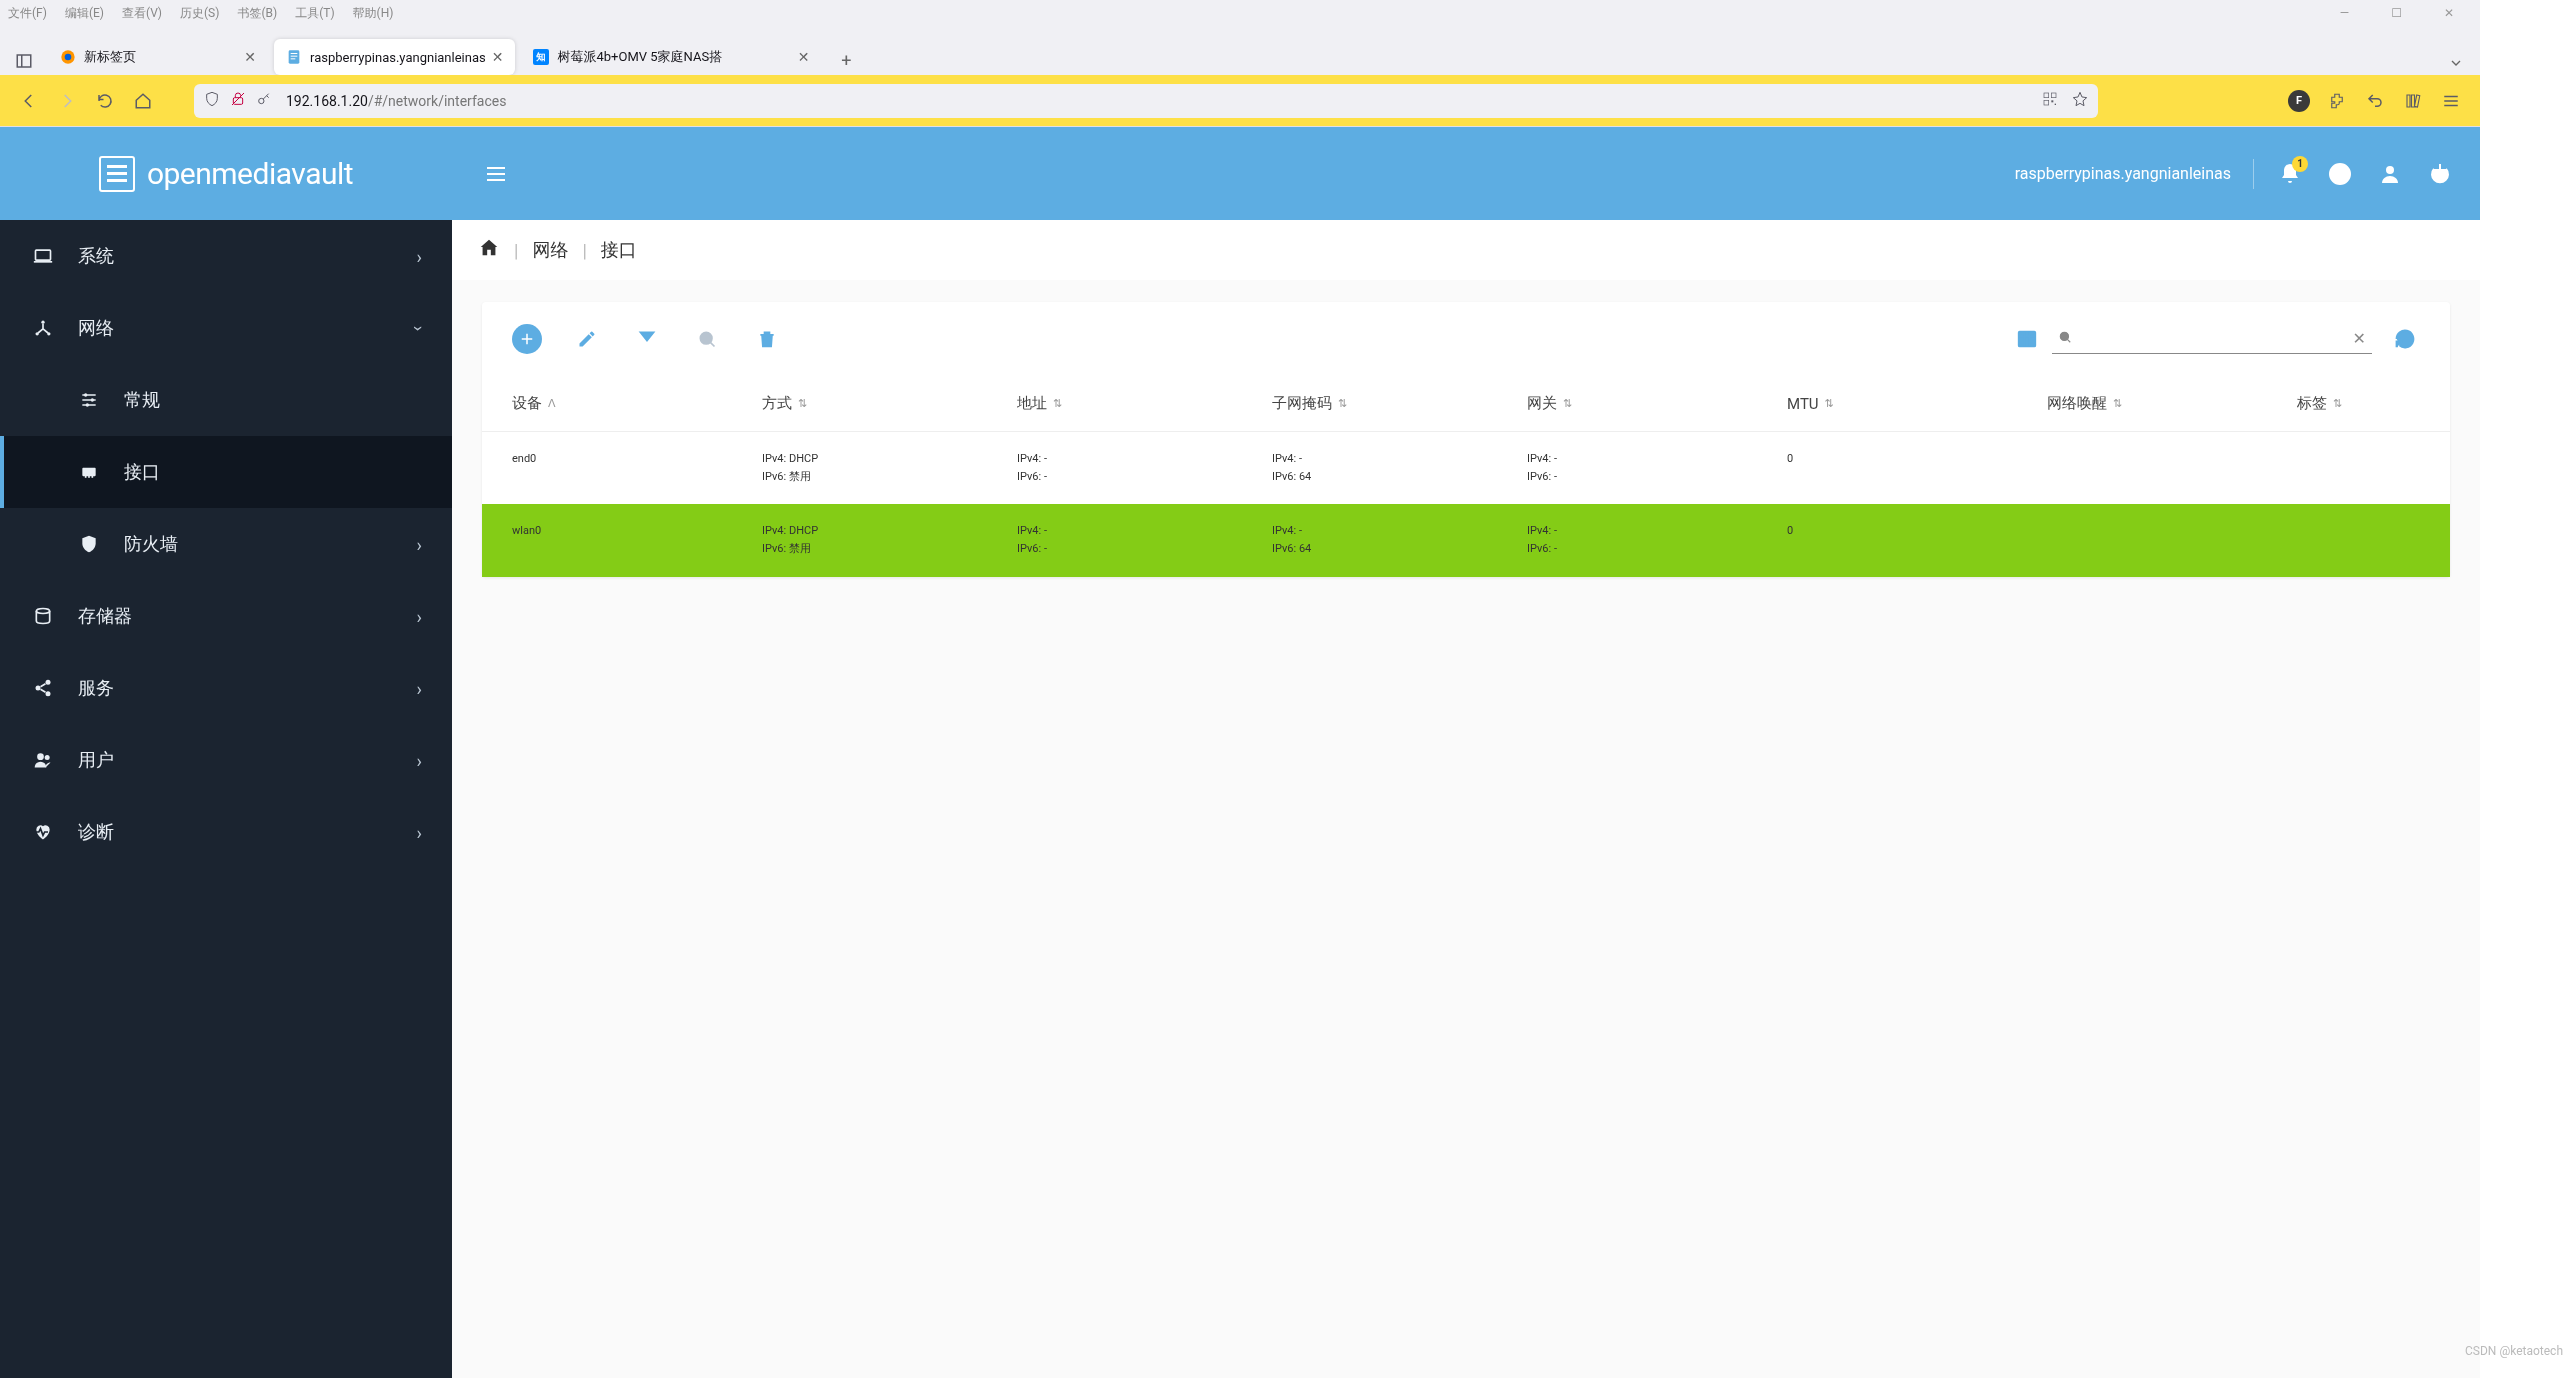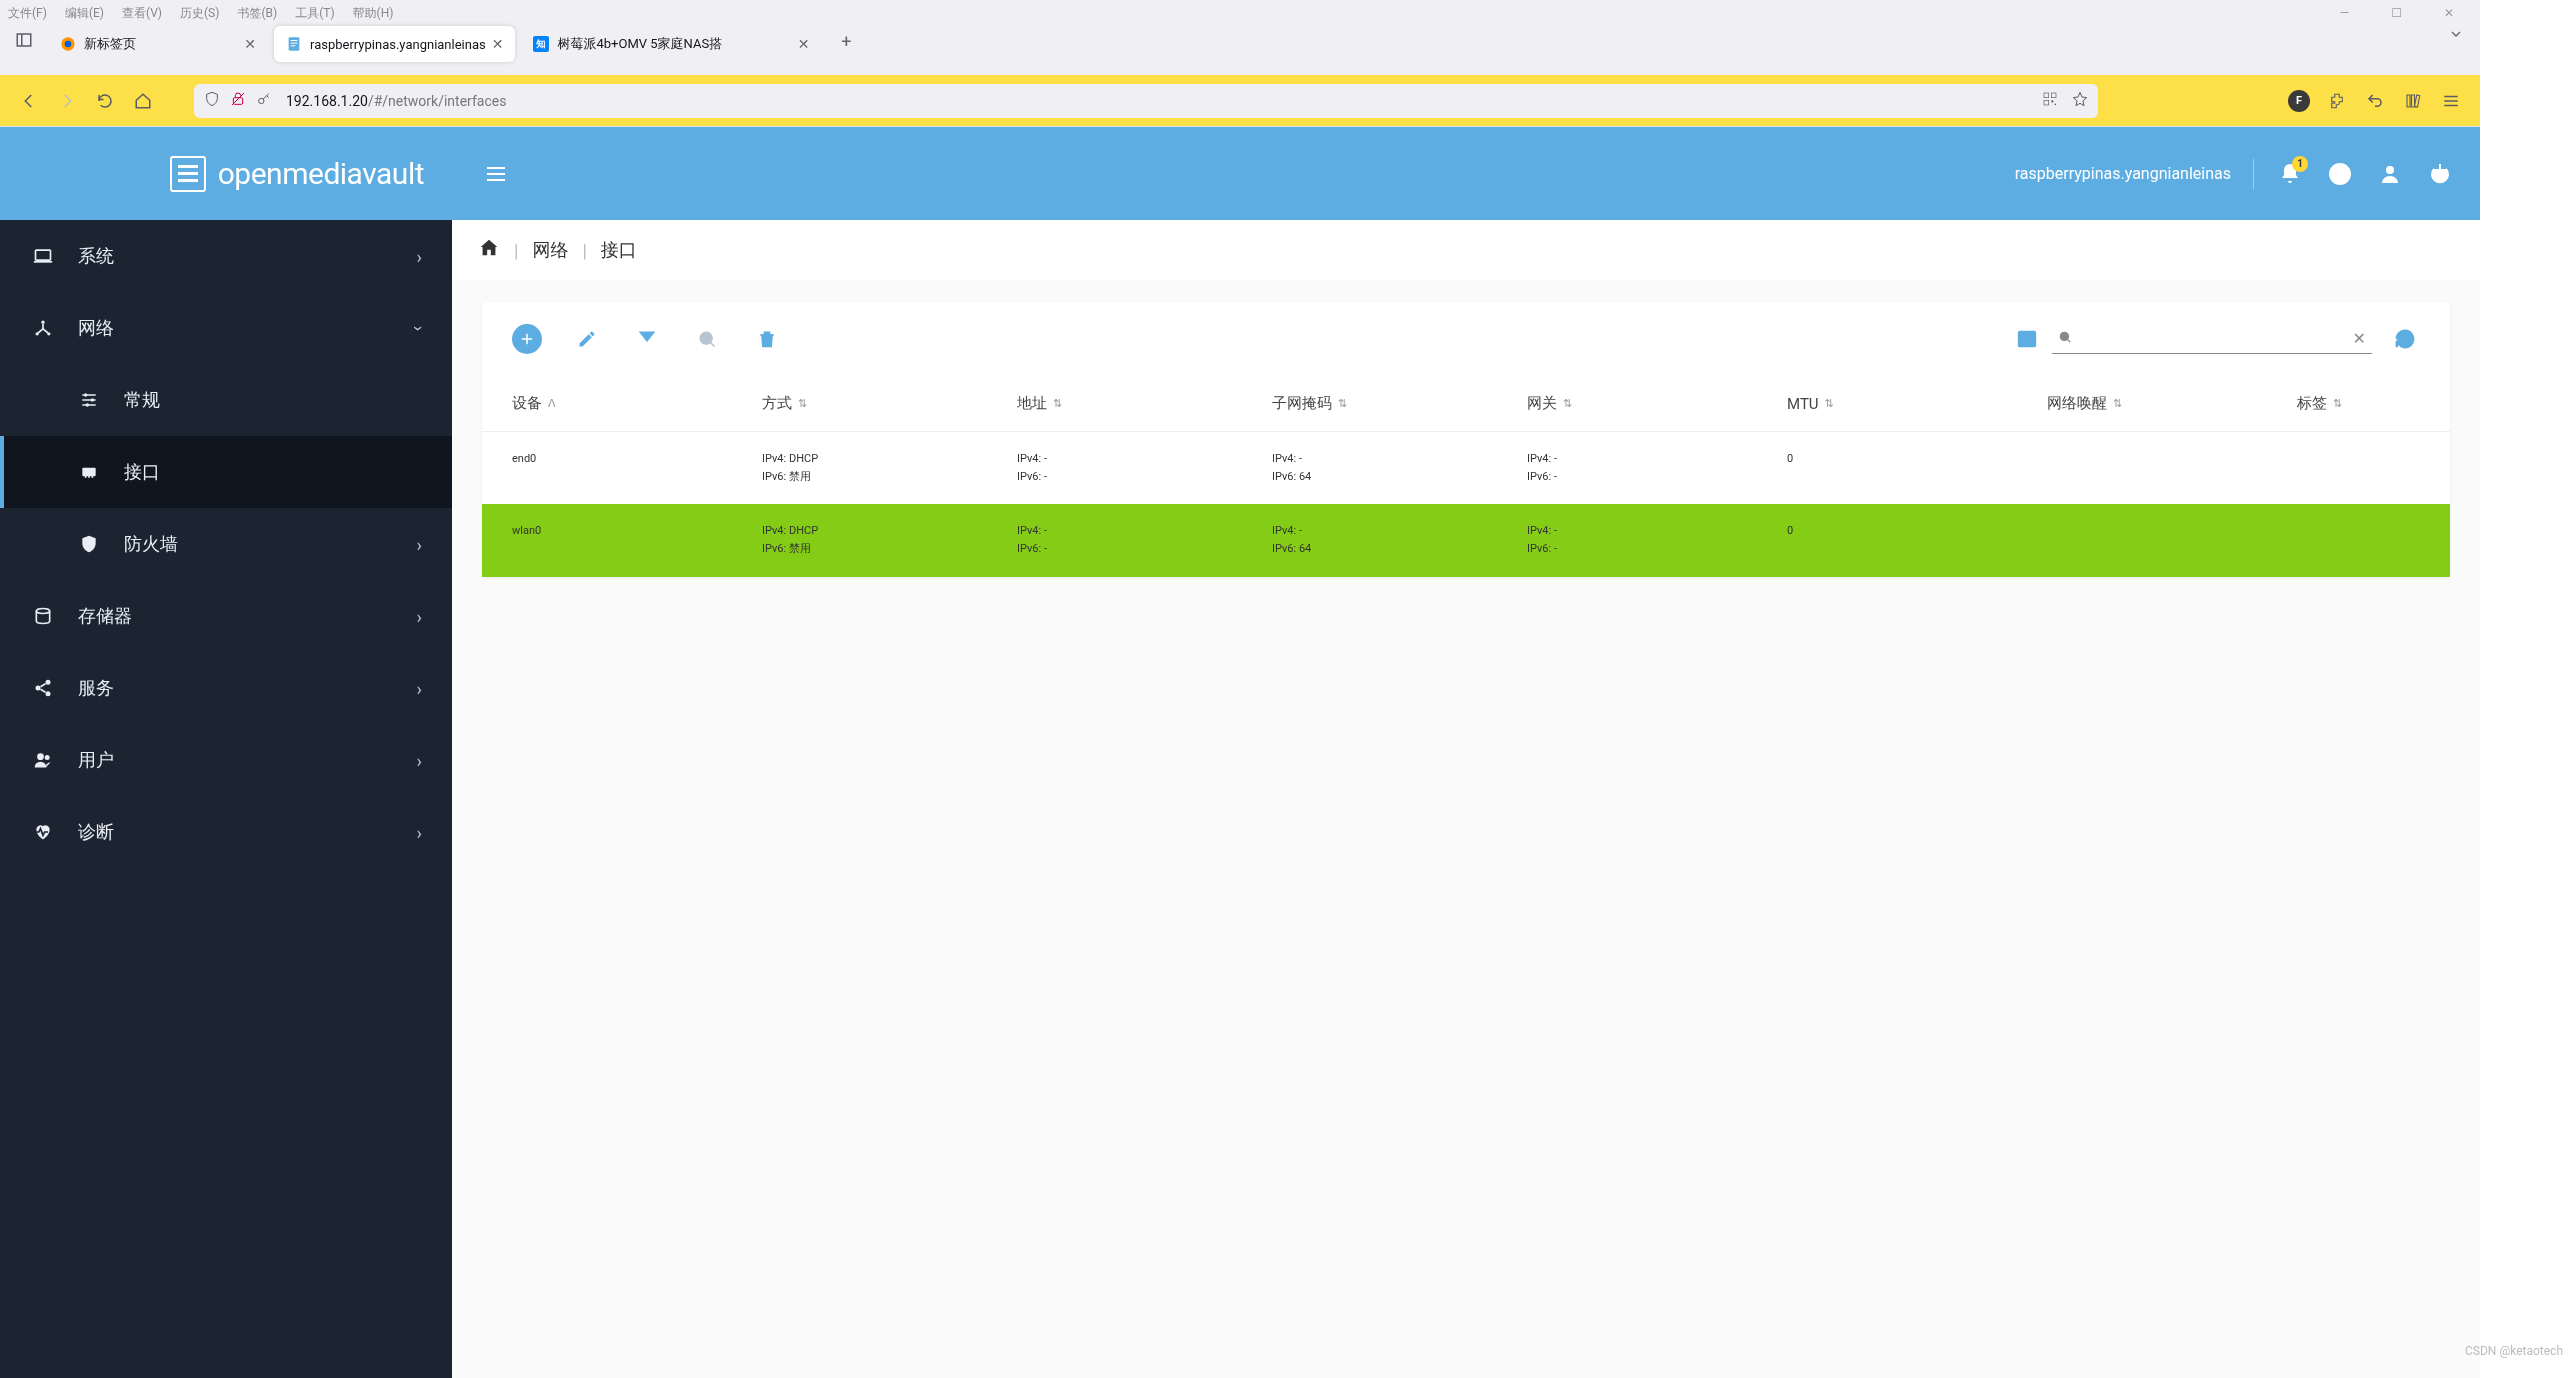--- a/index.html
+++ b/index.html
@@ -5,21 +5,21 @@
 *{box-sizing:border-box;margin:0;padding:0;font-family:-apple-system,BlinkMacSystemFont,"Segoe UI",Roboto,Arial,sans-serif}
 body{background:#fff;overflow:hidden}
 .root{width:2480px;height:1378px;transform-origin:top left;display:flex;flex-direction:column}
 
 
 .ff-menubar{height:26px;background:#f0f0f4;display:flex;align-items:center;padding:0 8px;font-size:12px;color:#888}
 .ff-menubar span{margin-right:18px}
 .ff-winctrl{margin-left:auto;display:flex;gap:24px;color:#999}
 
 
-.ff-tabs{height:49px;background:#f0f0f4;display:flex;align-items:flex-start;padding:0 6px 0 10px}
+.ff-tabs{height:49px;background:#f0f0f4;display:flex;align-items:flex-end;padding:0 6px 0 10px}
 .ff-side-icon{width:28px;height:28px;border-radius:4px;display:flex;align-items:center;justify-content:center;color:#5b5b66;margin-right:10px}
 .tab{height:36px;min-width:220px;max-width:340px;display:flex;align-items:center;padding:0 12px;font-size:13px;color:#15141a;border-radius:6px;margin-right:6px}
 .tab.active{background:#fff;box-shadow:0 0 4px rgba(0,0,0,.15)}
 .tab .favicon{width:16px;height:16px;margin-right:8px;flex-shrink:0;display:flex;align-items:center;justify-content:center}
 .tab .label{flex:1;white-space:nowrap;overflow:hidden;text-overflow:ellipsis}
 .tab .close{margin-left:6px;color:#666;font-size:14px}
 .newtab-btn{width:30px;height:30px;display:flex;align-items:center;justify-content:center;color:#666;font-size:18px;margin-left:4px}
 .tabs-chevron{margin-left:auto;color:#666;padding:0 10px}
 
 
@@ -237,21 +237,21 @@
     <div class="tbtn">
         <svg width="18" height="18" viewBox="0 0 24 24">
           <path d="M3 6h18M3 12h18M3 18h18" stroke="currentColor" stroke-width="2"></path>
         </svg>
       </div>
   </div>
 
   <div class="app">
 
     <div class="sidebar">
-      <div class="omv-topbar" style="justify-content:flex-end">
+      <div class="omv-topbar" style="justify-content:center">
         <div class="omv-logo">
           <span class="omv-logo-icon"></span>
           <span>openmediavault</span>
         </div>
       </div>
       <div class="side-nav">
         <div class="navitem">
           <span class="nicon">
               <svg width="20" height="20" viewBox="0 0 24 24">
                 <rect x="3" y="5" width="18" height="12" rx="1" stroke="currentColor" stroke-width="2" fill="none"></rect>

